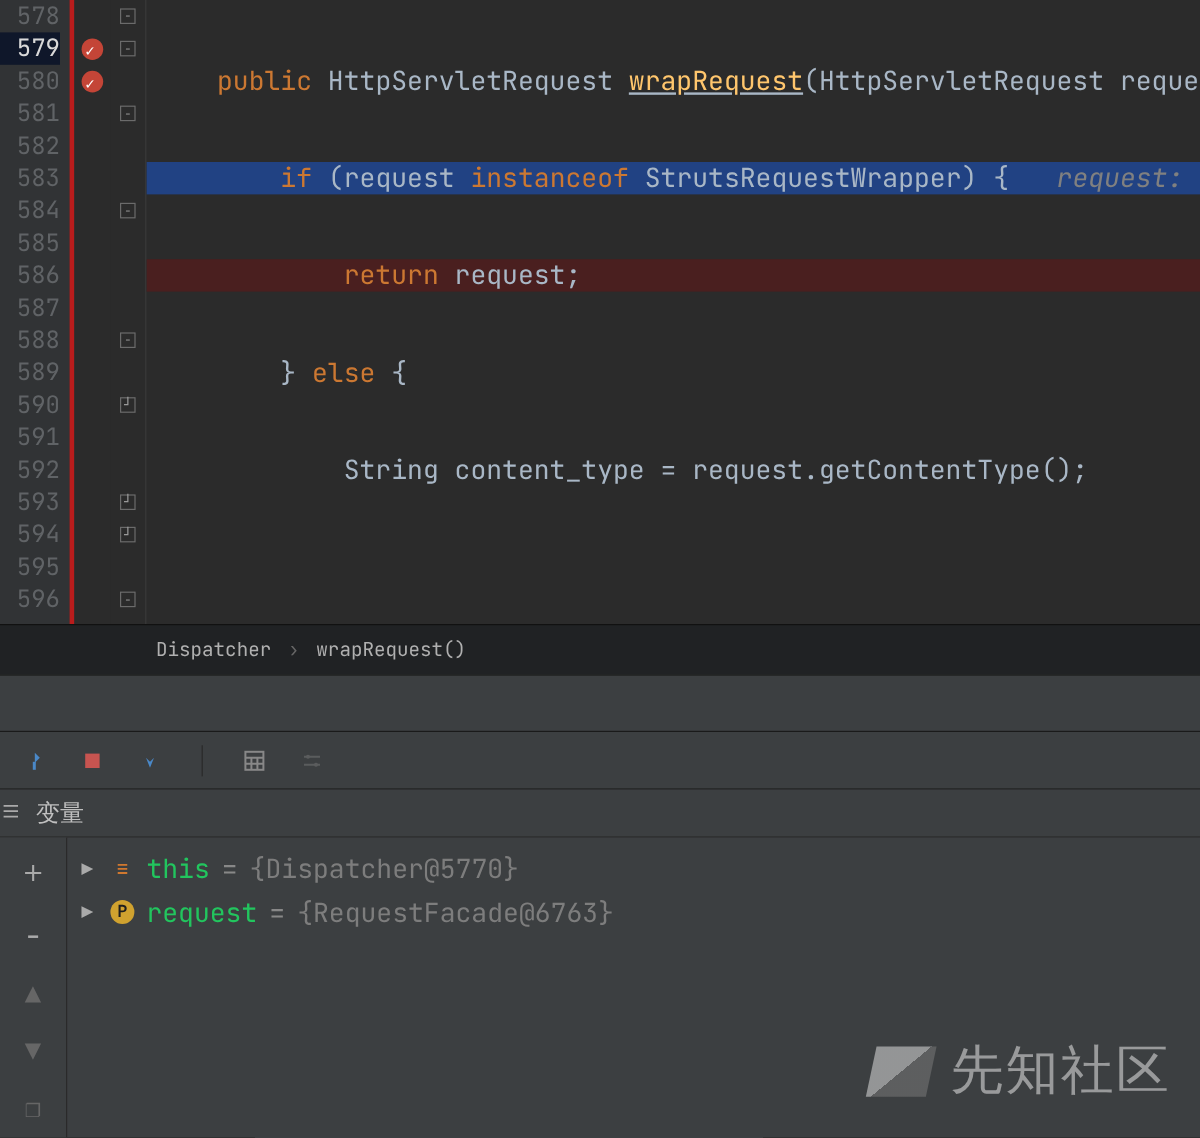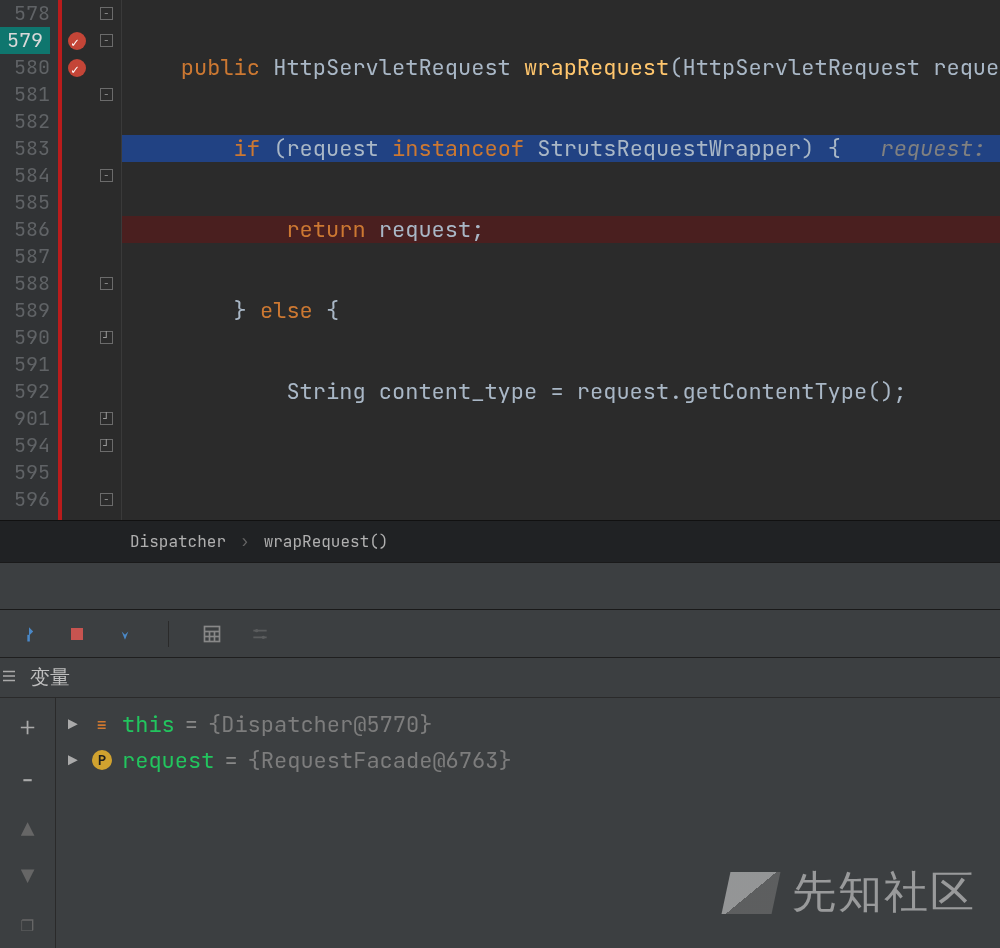--- a/index.html
+++ b/index.html
@@ -23,23 +23,22 @@
     border-right: 4px solid #b91c1c;
     text-align: right;
     padding-right: 8px;
     color: #606366;
     line-height: 27px;
     font-size: 20px;
     user-select: none;
   }
   .gutter .gline { height: 27px; }
   .gutter .gline.current {
-    background: #0f766e;
+    background: #0f172a;
     color: #d9d9d9;
-    text-align: center;
   }
   .marker-col {
     width: 30px;
     background: #2b2b2b;
     line-height: 27px;
   }
   .marker-col .mrow { height: 27px; display:flex; align-items:center; justify-content:center; }
   .bp-check {
     width: 18px; height: 18px; border-radius: 50%;
     background: #c44537;
@@ -72,21 +71,21 @@
     overflow: hidden;
     position: relative;
   }
   .code .cline { height: 27px; padding-left: 6px; }
   .hl-blue { background: #214283; }
   .hl-red  { background: #4a1f1f; }
   .kw   { color: #cc7832; }
   .type { color: #a9b7c6; }
   .fn   { color: #ffc66d; }
   .cmt  { color: #808080; font-style: italic; }
-  .underline { text-decoration-color: #a9b7c6; }
+  .underline { text-decoration: underline; text-decoration-color: #a9b7c6; }
   .breadcrumb {
     height: 42px;
     background: #202224;
     border-top: 1px solid #111;
     display:flex; align-items:center;
     padding-left: 130px;
     color: #b0b0b0;
     font-size: 16px;
     gap: 14px;
   }
@@ -172,21 +171,21 @@
     <div class="gline">583</div>
     <div class="gline">584</div>
     <div class="gline">585</div>
     <div class="gline">586</div>
     <div class="gline">587</div>
     <div class="gline">588</div>
     <div class="gline">589</div>
     <div class="gline">590</div>
     <div class="gline">591</div>
     <div class="gline">592</div>
-    <div class="gline">901</div>
+    <div class="gline">593</div>
     <div class="gline">594</div>
     <div class="gline">595</div>
     <div class="gline">596</div>
   </div>
 
   <div class="marker-col">
     <div class="mrow"></div>
     <div class="mrow">
         <span class="bp-check"></span>
       </div>

